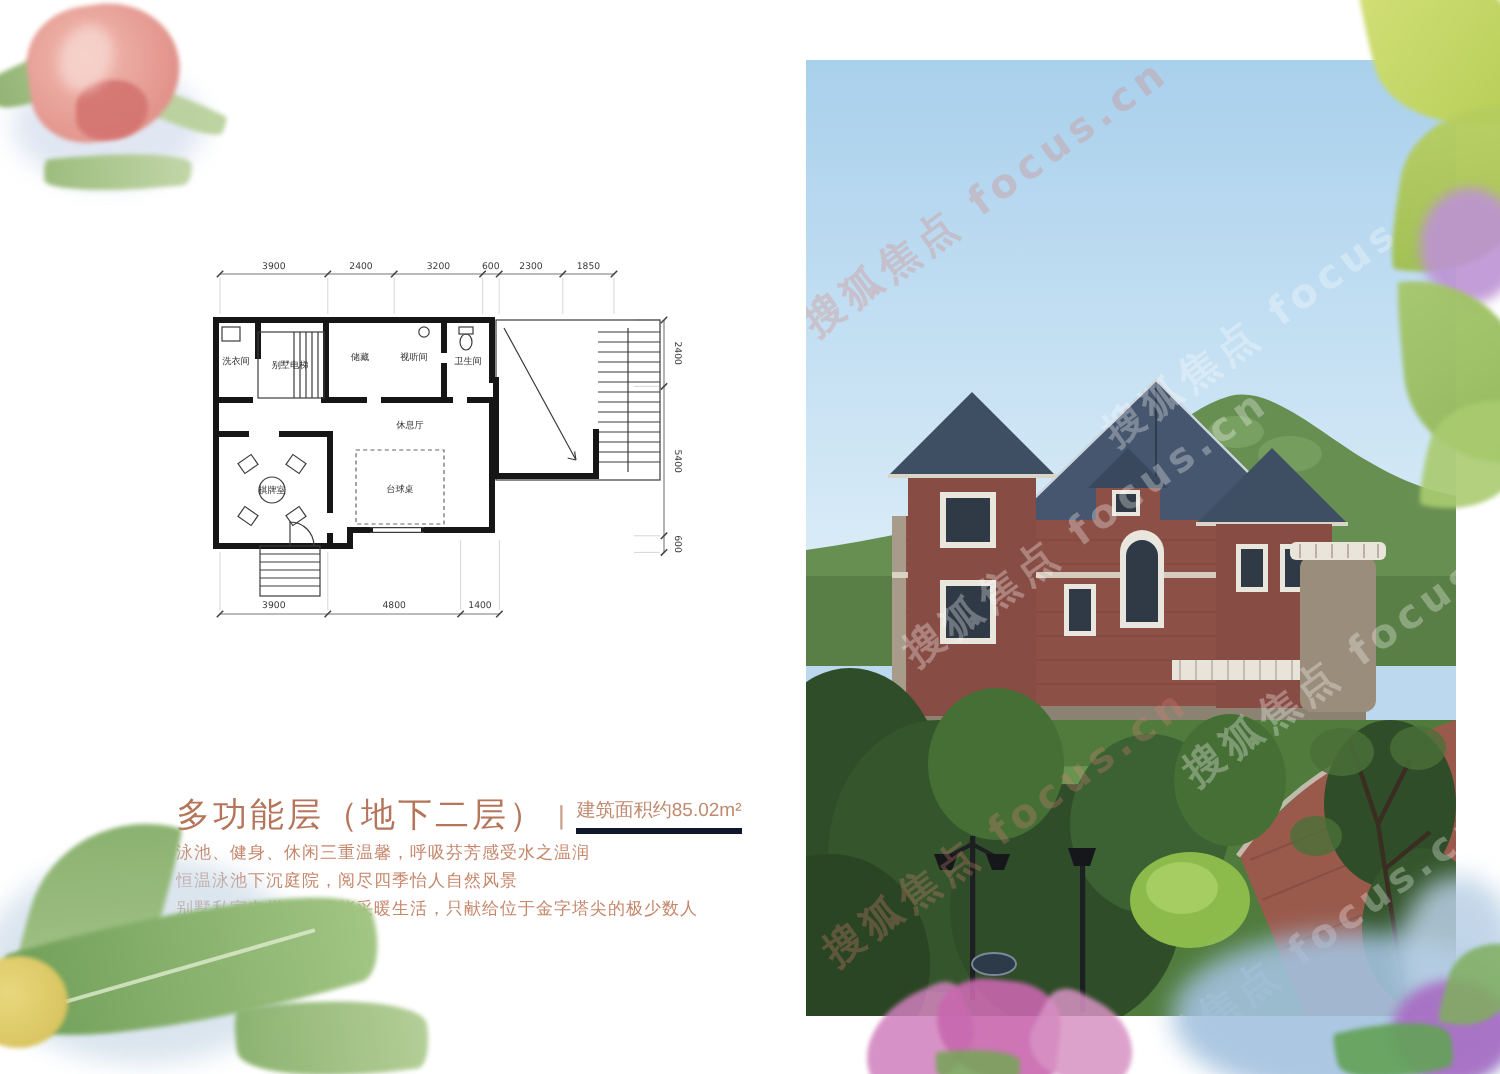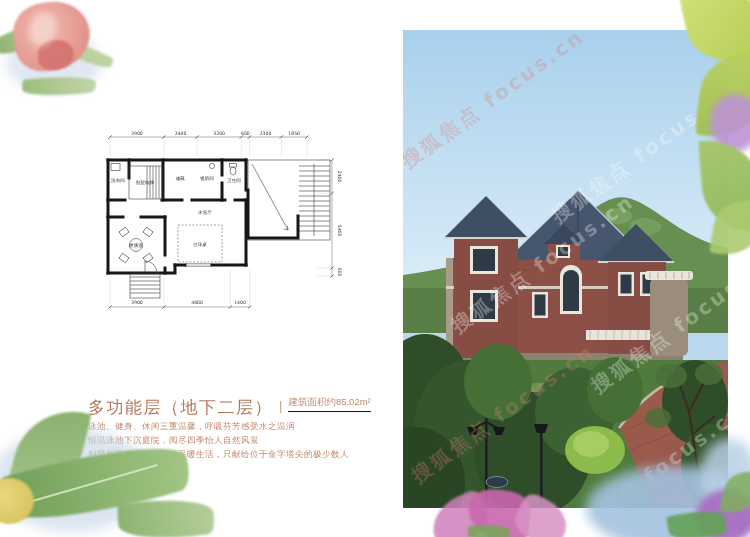--- a/index.html
+++ b/index.html
@@ -11,24 +11,24 @@
   .thin{stroke:#3c3c3c;stroke-width:.6;fill:none;}
   .thinf{stroke:#3c3c3c;stroke-width:.6;fill:#fff;}
   .dashed{stroke:#666;stroke-width:.6;fill:none;stroke-dasharray:2 1.6;}
   .dimline{stroke:#777;stroke-width:.55;fill:none;}
   .guide{stroke:#aaa;stroke-width:.4;fill:none;opacity:.6;}
   .tick{stroke:#444;stroke-width:.8;fill:none;}
   .dim{font-size:4.6px;fill:#3a3a3a;font-family:"DejaVu Sans",sans-serif;}
   .room{font-size:4.6px;fill:#2e2e2e;font-family:"DejaVu Sans",sans-serif;}
   
   #info{position:absolute;left:88px;top:396px;width:300px;}
-  .title-line{display:flex;align-items:flex-start;gap:6px;}
+  .title-line{display:flex;align-items:center;gap:6px;}
   .title{font-family:"Liberation Serif",serif;font-size:17px;color:#b5755a;letter-spacing:1.5px;white-space:nowrap;}
   .sep{color:#c99c85;font-size:13px;line-height:19px;}
-  .area{font-size:9.5px;color:#c08a6e;border-bottom:1px solid #0f172a;padding-bottom:2px;white-space:nowrap;}
+  .area{font-size:9.5px;color:#c08a6e;border-bottom:3px solid #0f172a;padding-bottom:2px;white-space:nowrap;}
   .desc{margin:0;font-size:8.5px;line-height:14px;color:#c5866a;letter-spacing:.5px;}
   #descs{margin-top:0;}
   
   #photo{position:absolute;left:403px;top:30px;width:325px;height:478px;overflow:hidden;z-index:2;background:#bcd8ee;}
   #photo svg{display:block;}
   .wm{position:absolute;font-size:20px;font-weight:bold;letter-spacing:3px;white-space:nowrap;
       transform:rotate(-36deg);pointer-events:none;font-family:"DejaVu Sans",sans-serif;}
   .wm.white{color:rgba(255,255,255,.30);}
   .wm.red{color:rgba(216,130,120,.30);}
   

